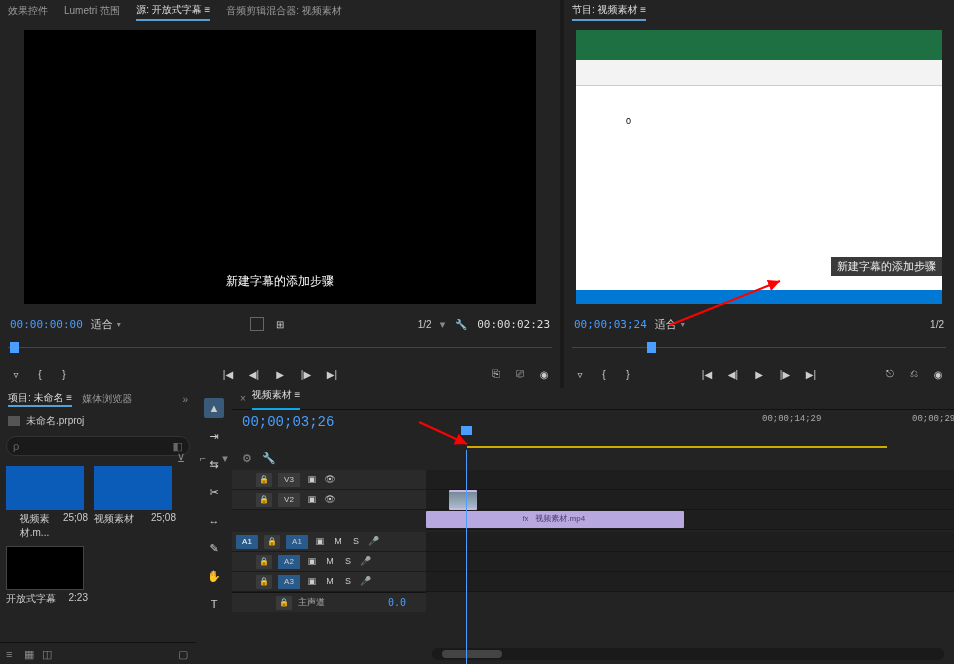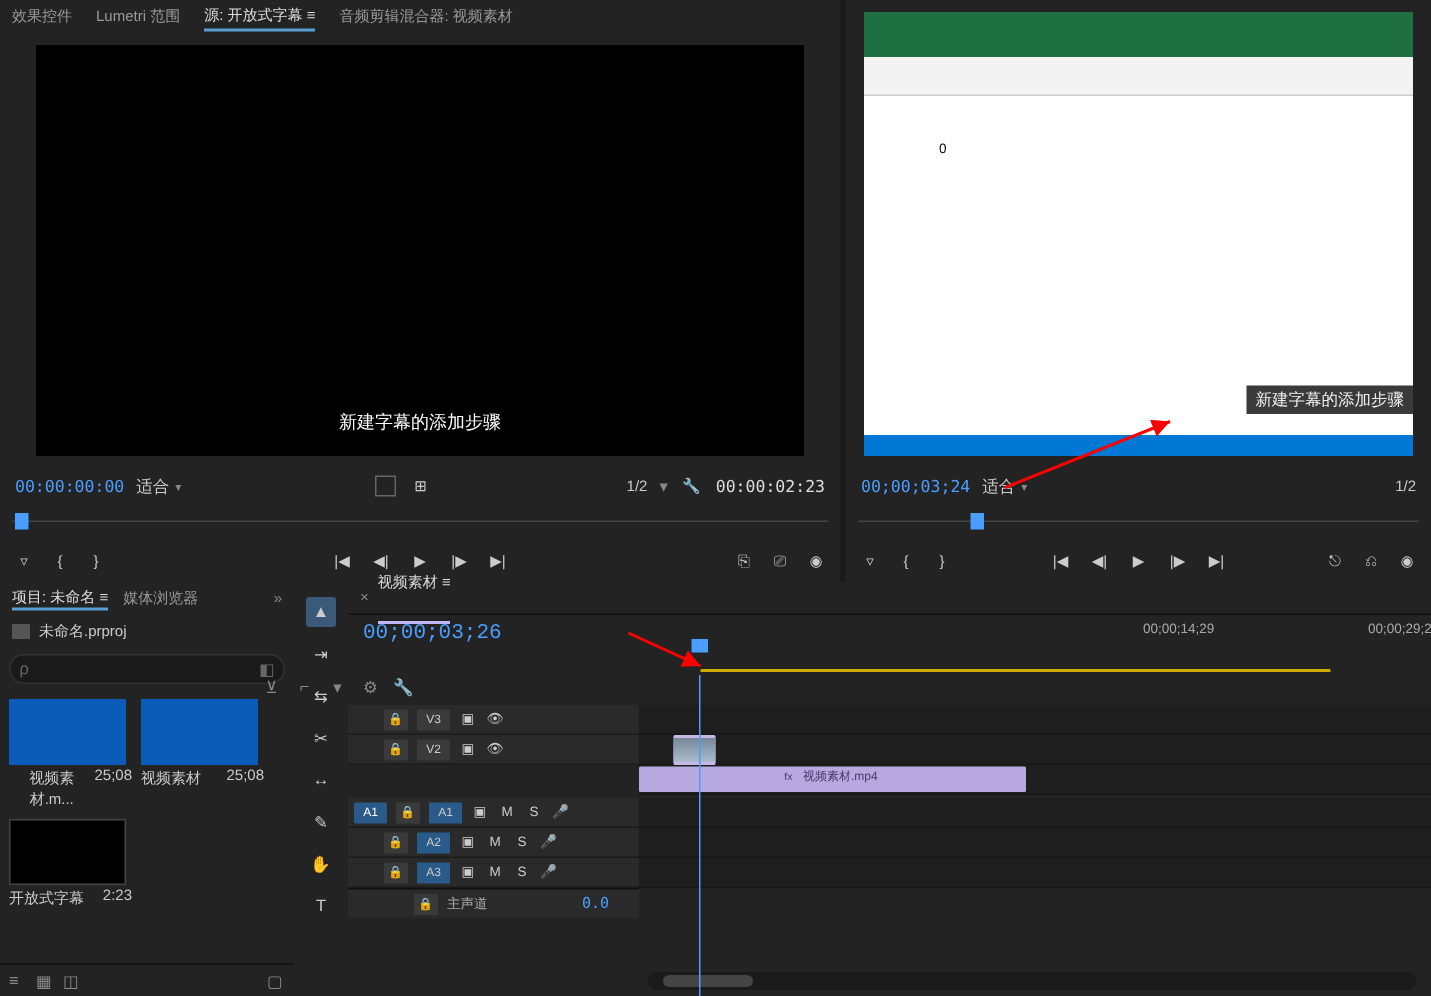--- a/index.html
+++ b/index.html
@@ -62,30 +62,30 @@
 .bin-thumb.black { background: #000; border:1px solid #444;}
 .bin-label { font-size:10px; color:#ccc; padding-top:2px; display:flex; justify-content:space-between;}
 
 .proj-footer { height: 22px; border-top:1px solid #111; display:flex; align-items:center; gap:6px; padding:0 6px;}
 .pf-ico { width:12px; height:12px; display:inline-flex; color:#888;}
 
 .tool { width: 20px; height: 20px; display:flex; align-items:center; justify-content:center; color:#ccc; cursor:pointer; border-radius:2px;}
 .tool.active { background:#3a5a7a; }
 
 .tl-tabs { height: 22px; display:flex; align-items:center; padding:0 8px; gap:6px; font-size:10px; border-bottom:1px solid #111;}
-.tl-tab { color:#ddd; border-bottom: 2px solid #c4b5fd; padding-bottom:19px;}
+.tl-tab { color:#ddd; border-bottom: 2px solid #0ea5e9; padding-bottom:6px;}
 .tl-close { color:#888; font-size:10px;}
 
 .tl-header { height: 40px; display:flex; align-items:flex-start; padding: 4px 10px; gap:10px; position:relative;}
 .tl-tc { color:#4a9eff; font-family:Liberation Mono, monospace; font-size:14px;}
 .tl-icons { display:flex; gap:8px; margin-top:22px; margin-left:-68px;}
 .tl-hicon { width:14px; height:14px; color:#888;}
 
 .ruler-area { position:absolute; left:195px; right:8px; top:2px; height:36px;}
-.ruler-tc { position:absolute; top:2px; font-size:9px; color:#aaa; font-family:Liberation Sans, sans-serif;}
+.ruler-tc { position:absolute; top:2px; font-size:9px; color:#aaa; font-family:Liberation Mono, monospace;}
 .ruler-line { position:absolute; bottom:0; left:40px; right:0; height:2px; background:#ccaa00;}
 .playhead-ruler { position:absolute; top:14px; width:11px; height:9px; background:#4a9eff;}
 
 .tracks { flex:1; position:relative; overflow:hidden;}
 .track-row { position:absolute; left:0; right:0; height:20px; display:flex;}
 .track-head { width:194px; height:100%; display:flex; align-items:center; gap:6px; padding-left:24px; background:#2a2a2a; border-bottom:1px solid #1a1a1a;}
 .track-head.audio { padding-left:24px;}
 .th-btn { width:16px; height:14px; background:#3a3a3a; display:flex; align-items:center; justify-content:center; font-size:8px; color:#ccc; border-radius:1px;}
 .th-btn.src { background:#2a5a8a; color:#fff; width:22px;}
 .th-label { width:22px; height:14px; background:#3a3a3a; display:flex; align-items:center; justify-content:center; font-size:8px; color:#ccc;}
@@ -157,20 +157,23 @@
       </div>
       <div class="transport-right">
         <span class="tbtn">⎘</span>
         <span class="tbtn">⎚</span>
         <span class="tbtn">◉</span>
       </div>
     </div>
   </div>
 
   <div class="program-panel">
+    <div class="panel-tabs">
+      <span class="panel-tab active"><span>节目: 视频素材</span> ≡</span>
+    </div>
     <div class="viewer program-view">
       <div class="excel-mock">
         <div class="excel-ribbon"></div>
         <div class="excel-ribbon2"></div>
         <div class="excel-body">
             <span class="excel-cell0">0</span>
           </div>
         <div class="excel-taskbar"></div>
       </div>
       <div class="prog-caption">新建字幕的添加步骤</div>

